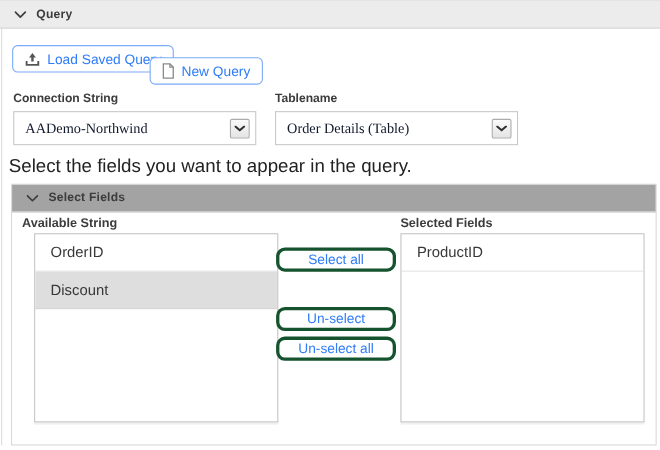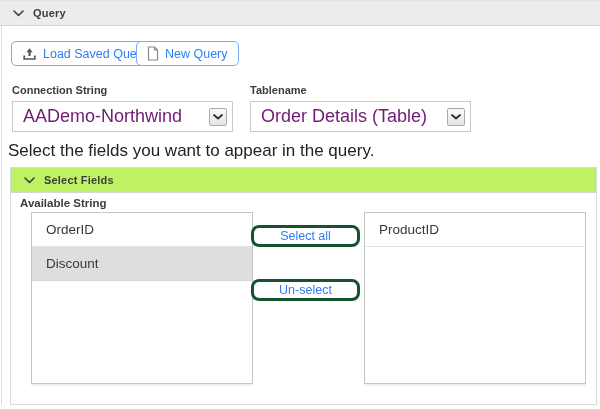--- a/index.html
+++ b/index.html
@@ -35,56 +35,56 @@
   .btn-blue {
     position: absolute;
     display: inline-flex; align-items: center; justify-content: center; gap: 6px;
     height: 25px; padding: 0 10px;
     background: #fff;
     border: 1px solid #7aaaf8; border-radius: 5px;
     color: #2f7cf6; font-size: 12.5px; font-family: inherit;
     cursor: pointer; white-space: nowrap;
   }
   #btn-load { left: 11px; top: 41px; }
-  #btn-new  { left: 136px; top: 41px; }
+  #btn-new  { left: 136px; top: 52px; }
 
   
   .field-label {
     position: absolute; font-size: 11px; font-weight: bold; color: #3c3c3c;
   }
   #lbl-conn { left: 12px; top: 84px; }
   #lbl-table { left: 250px; top: 84px; }
   .fake-select {
     position: absolute; top: 101px; height: 31px; width: 221px;
     background: #fff; border: 1px solid #c9c9c9;
     display: flex; align-items: center; cursor: pointer;
   }
   #sel-conn { left: 12px; }
   #sel-table { left: 250px; }
-  .fake-select .sel-text { padding-left: 10px; font-size: 18px; color: #701a75; }
+  .fake-select .sel-text { padding-left: 10px; font-size: 13px; color: #0f172a; font-family: Liberation Serif, serif; }
   .arrow-box {
     position: absolute; right: 5px; top: 50%; transform: translateY(-50%);
     width: 18px; height: 18px;
     border: 1px solid #ababab; border-radius: 2px;
     background: linear-gradient(#fafafa, #e4e4e4);
     display: flex; align-items: center; justify-content: center;
   }
 
   .instruction {
     position: absolute; left: 8px; top: 141px; font-size: 17px; color: #222;
   }
 
   
   .sf-panel {
     position: absolute; left: 10px; right: 3px; top: 167px; height: 238px;
     border: 1px solid #d9d9d9; background: #fff;
   }
   .sf-header {
     position: absolute; left: 0; right: 0; top: 0; height: 25px;
-    background: #bef264; border-bottom: 1px solid #d5d5d5;
+    background: #a3a3a3; border-bottom: 1px solid #d5d5d5;
     display: flex; align-items: center; cursor: pointer;
   }
   .sf-header .chev { margin-left: 13px; display: flex; align-items: center; }
 
   .list-label { position: absolute; font-size: 11.5px; font-weight: bold; color: #3c3c3c; }
   #lbl-available { left: 9px; top: 29px; }
   #lbl-selected  { left: 353px; top: 29px; }
 
   .listbox {
     position: absolute; top: 44px; width: 222px; height: 172px;
@@ -174,25 +174,27 @@
   <div class="sf-header">
     <span class="chev">
       <svg width="11" height="7" viewBox="0 0 11 7">
           <path d="M1 1 L5.5 5.5 L10 1" fill="none" stroke="#3f3f3f" stroke-width="1.6" stroke-linecap="round" stroke-linejoin="round"></path>
         </svg>
     </span>
     <span class="accordion-title">Select Fields</span>
   </div>
 
   <div class="list-label" id="lbl-available">Available String</div>
+  <div class="list-label" id="lbl-selected">Selected Fields</div>
 
   <div class="listbox" id="list-available">
     <div class="list-item">OrderID</div>
     <div class="list-item selected">Discount</div>
   </div>
 
   <button class="transfer-btn" id="btn-select-all">Select all</button>
   <button class="transfer-btn" id="btn-unselect">Un-select</button>
+  <button class="transfer-btn" id="btn-unselect-all">Un-select all</button>
 
   <div class="listbox" id="list-selected">
     <div class="list-item">ProductID</div>
   </div>
 </div>
 
 </body></html>

